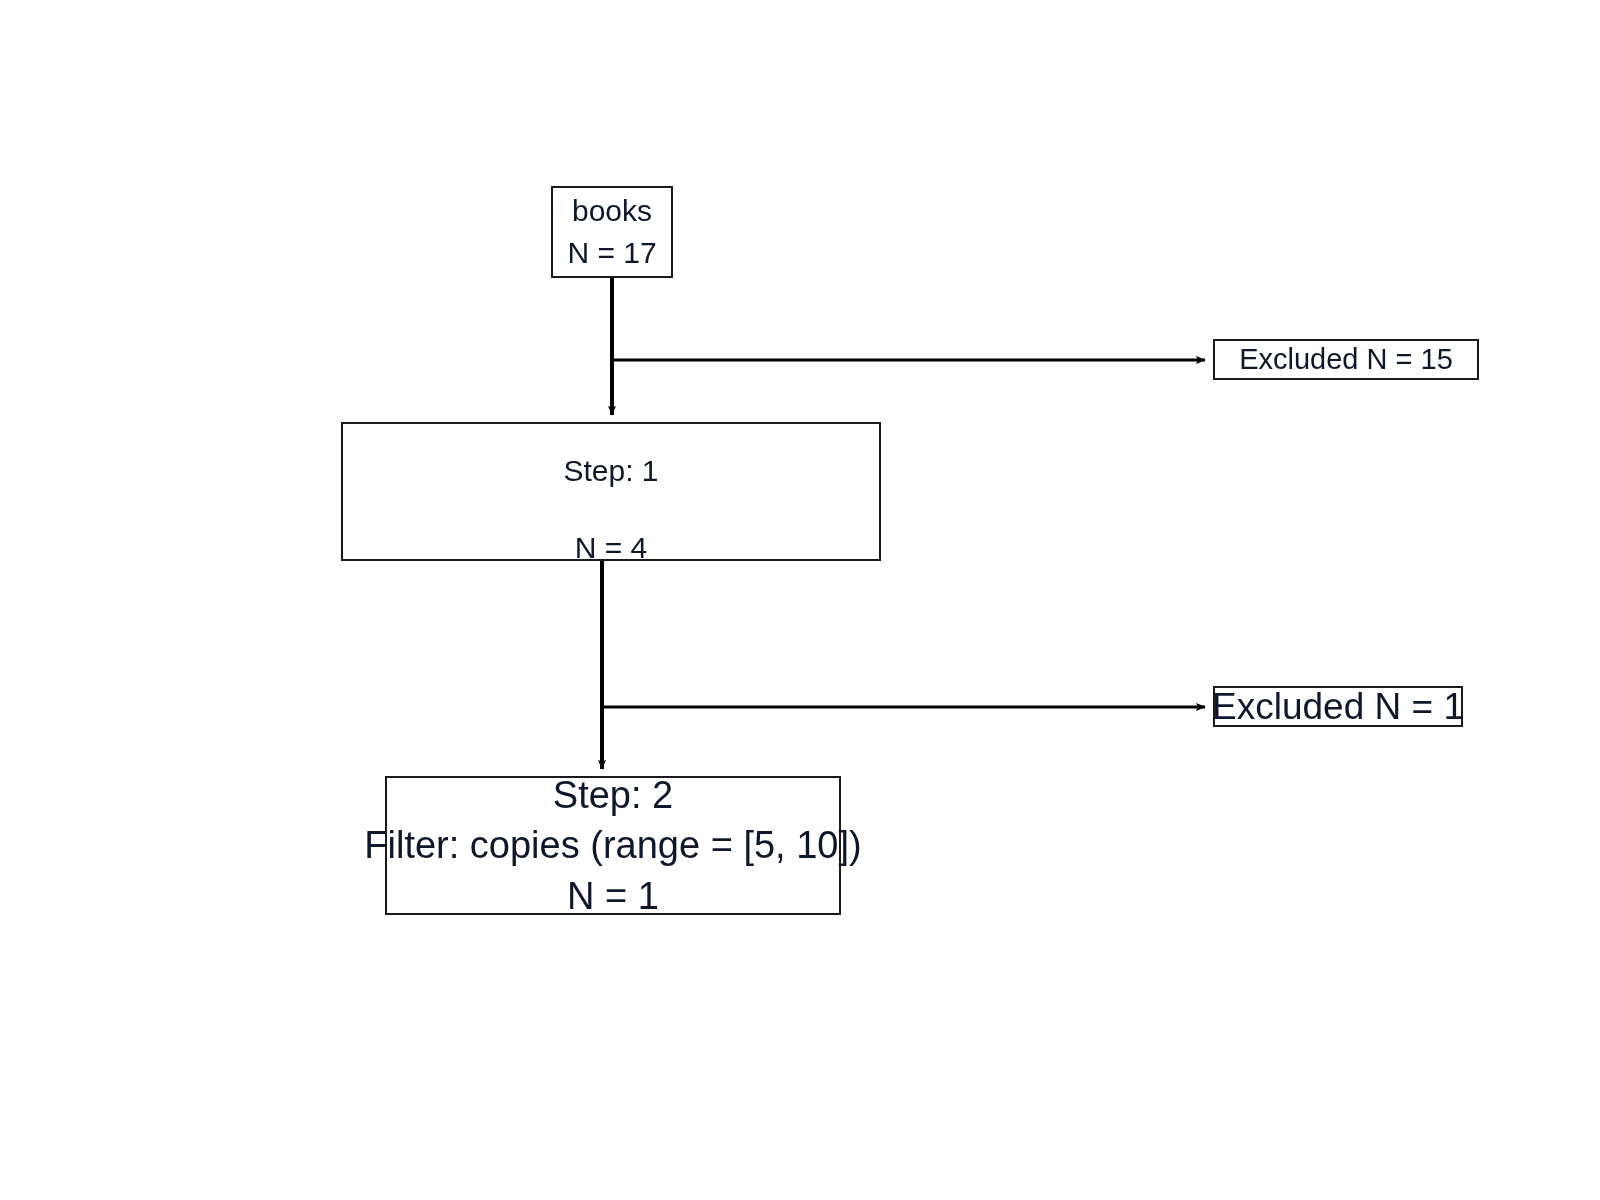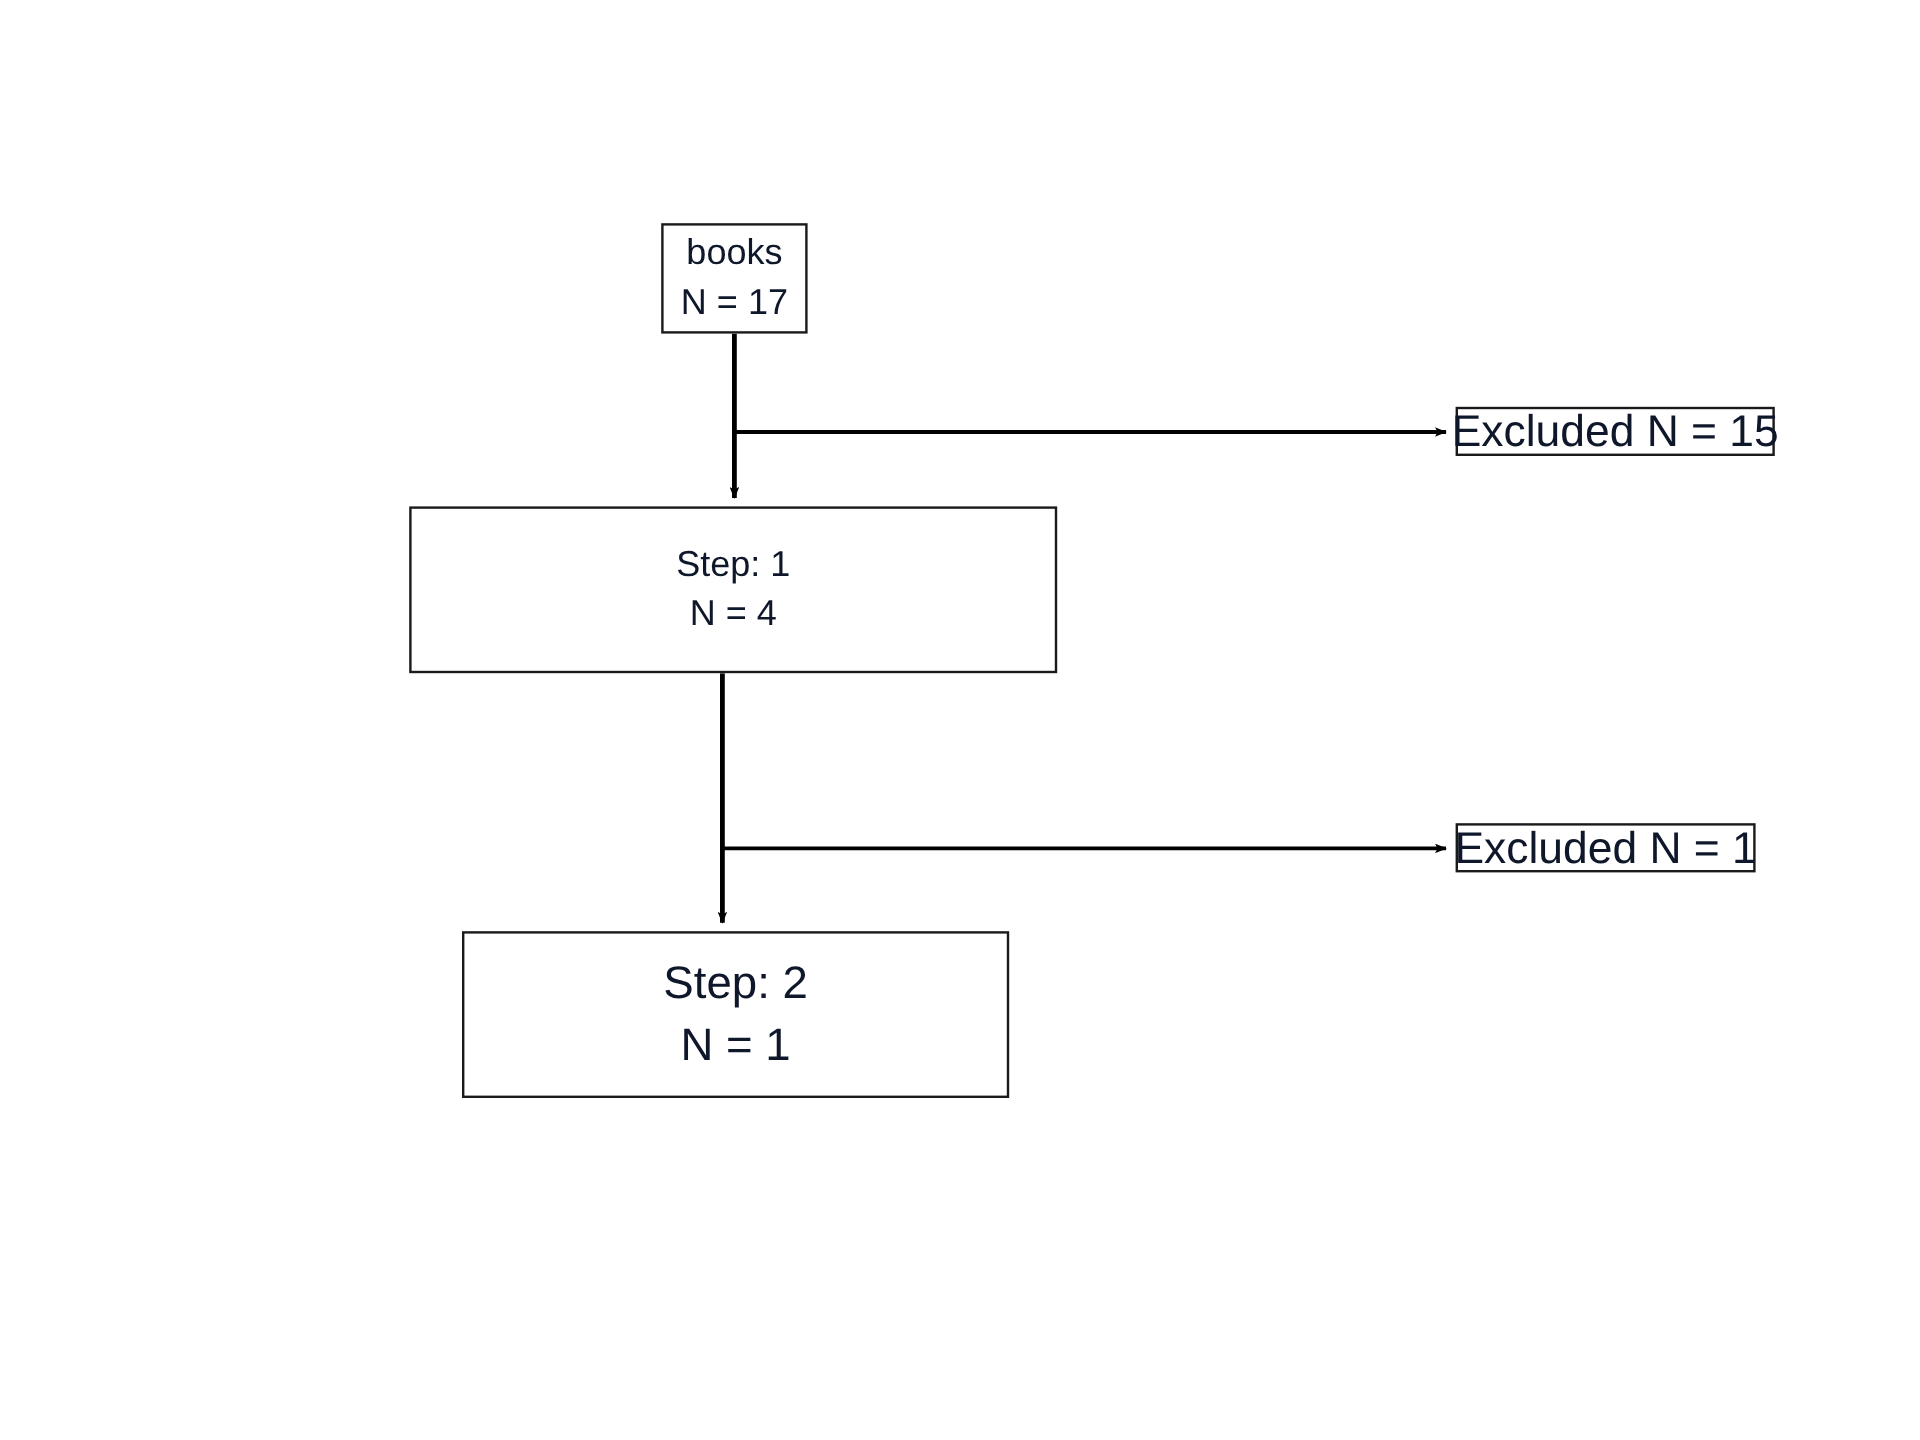--- a/index.html
+++ b/index.html
@@ -53,39 +53,39 @@
   #node-source .node-line { padding: 2px 10px; }
 
   
   #node-step-1 {
     left: 341px;
     top: 422px;
     width: 540px;
     height: 139px;
     font-size: 30px;
   }
-  #node-step-1 .node-line { padding: 1px 12px; }
+  #node-step-1 .node-line { padding: 1px 12px; margin-top: 36px; }
 
   
   #node-step-2 {
     left: 385px;
     top: 776px;
     width: 456px;
     height: 139px;
     font-size: 38px;
   }
   #node-step-2 .node-line { padding: 1px 12px; }
 
   
   #node-excluded-1 {
     left: 1213px;
     top: 339px;
     width: 266px;
     height: 41px;
-    font-size: 37px;
+    font-size: 29px;
   }
   #node-excluded-2 {
     left: 1213px;
     top: 686px;
     width: 250px;
     height: 41px;
     font-size: 37px;
   }
   .excluded-box .node-line { padding: 0 8px; }
 </style>
@@ -129,14 +129,15 @@
   <span class="node-line">Step: 1</span>
   <span class="node-line">N = 4</span>
 </div>
 
 <div class="node-box excluded-box" id="node-excluded-2">
   <span class="node-line">Excluded N = 1</span>
 </div>
 
 <div class="node-box" id="node-step-2">
   <span class="node-line">Step: 2</span>
+  <span class="node-line">Filter: copies (range = [5, 10])</span>
   <span class="node-line">N = 1</span>
 </div>
 
 </body></html>

